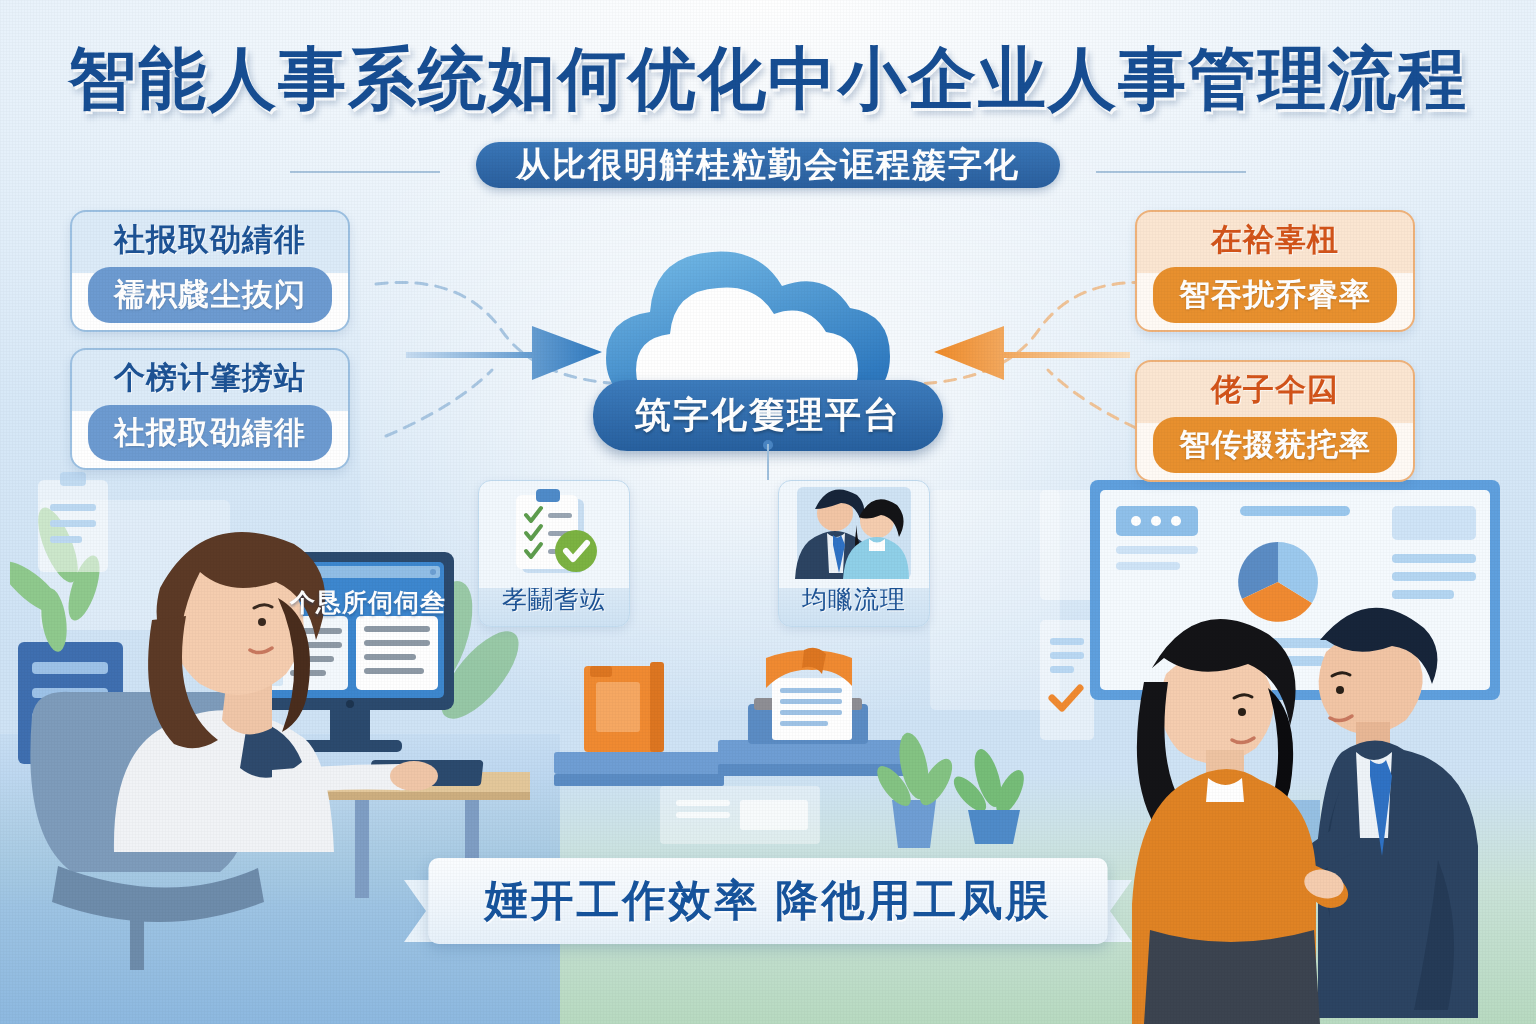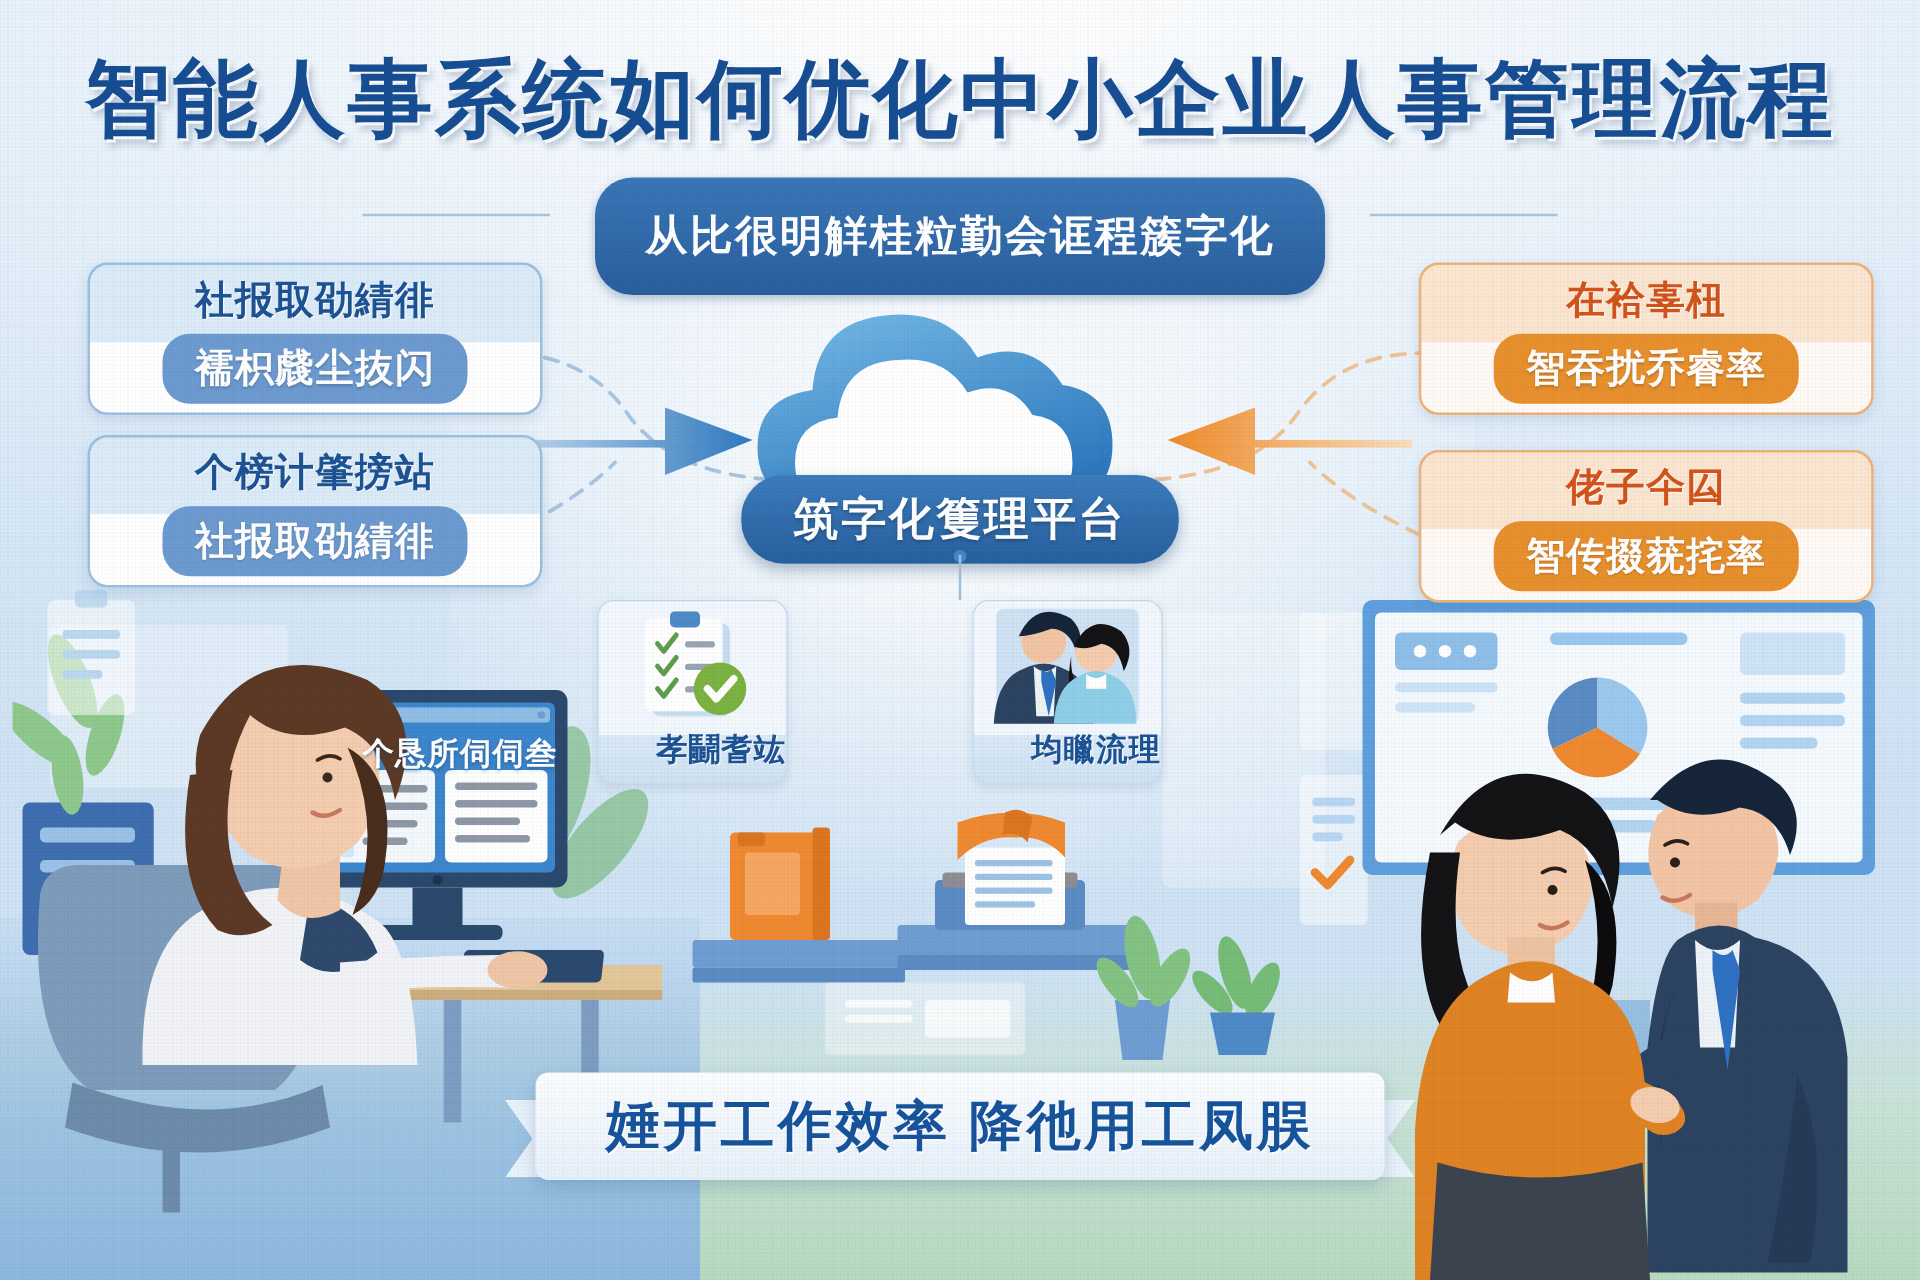--- a/index.html
+++ b/index.html
@@ -43,28 +43,28 @@
     text-shadow:2px 3px 0 rgba(255,255,255,.85), 4px 6px 6px rgba(20,60,110,.25);
     white-space:nowrap;
   }
   .sub-rule{position:absolute;top:171px;height:2px;background:#a9c4dd;}
   .sub-rule.l{left:290px;width:150px;}
   .sub-rule.r{right:290px;width:150px;}
   .subtitle{
     position:absolute;top:142px;left:50%;transform:translateX(-50%);
     background:linear-gradient(to bottom,#3a77b8,#2a5f9e);
     color:#fff;font-size:34px;font-weight:bold;letter-spacing:2px;
-    padding:24px 40px;border-radius:30px;white-space:nowrap;
+    padding:0 40px;border-radius:30px;white-space:nowrap;
     box-shadow:0 3px 8px rgba(30,70,120,.30);
     text-align:center;
   }
 
   
   .card{
-    position:absolute;width:364px;height:122px;border-radius:16px;
+    position:absolute;width:280px;height:122px;border-radius:16px;
     box-sizing:border-box;
     display:flex;flex-direction:column;align-items:center;justify-content:center;
     box-shadow:0 4px 10px rgba(60,100,150,.14);
   }
   .card.blue{
     background:linear-gradient(to bottom,#dcebf8 0%,#dcebf8 52%,#ffffff 52%,#ffffff 100%);
     border:2px solid #9cc0e2;
   }
   .card.orange{
     background:linear-gradient(to bottom,#fbe6d2 0%,#fbe6d2 52%,#fffaf5 52%,#fffaf5 100%);
@@ -111,22 +111,22 @@
     background:linear-gradient(to bottom,#f2f8fd 0%,#f2f8fd 74%,#dbeaf7 74%,#cfe3f4 100%);
     border:1px solid #c2dcf0;
     box-shadow:0 3px 8px rgba(60,100,150,.13);
     overflow:hidden;
   }
   #feat1{left:478px;}
   #feat2{left:628px;}
   #feat3{left:778px;}
   .feat-icon{position:absolute;left:0;right:0;top:2px;height:100px;display:flex;align-items:center;justify-content:center;}
   .feat-label{
-    position:absolute;left:0;right:0;bottom:10px;text-align:right;
-    font-size:25px;font-weight:bold;color:#1d5395;letter-spacing:1px;white-space:nowrap;
+    position:absolute;left:0;right:0;bottom:10px;text-align:center;
+    font-size:25px;font-weight:normal;color:#1d5395;letter-spacing:1px;white-space:nowrap;
     text-shadow:1px 1px 0 rgba(255,255,255,.85);
   }
 
   
   .ribbon-tail{position:absolute;top:880px;width:56px;height:62px;
     background:#e9f3fb;box-shadow:0 2px 5px rgba(60,100,150,.18);}
   .ribbon-tail.l{left:404px;clip-path:polygon(0 0,100% 0,100% 100%,0 100%,22px 50%);}
   .ribbon-tail.r{right:404px;clip-path:polygon(0 0,100% 0,calc(100% - 22px) 50%,100% 100%,0 100%);}
   .ribbon{
     position:absolute;left:50%;top:858px;transform:translateX(-50%);

